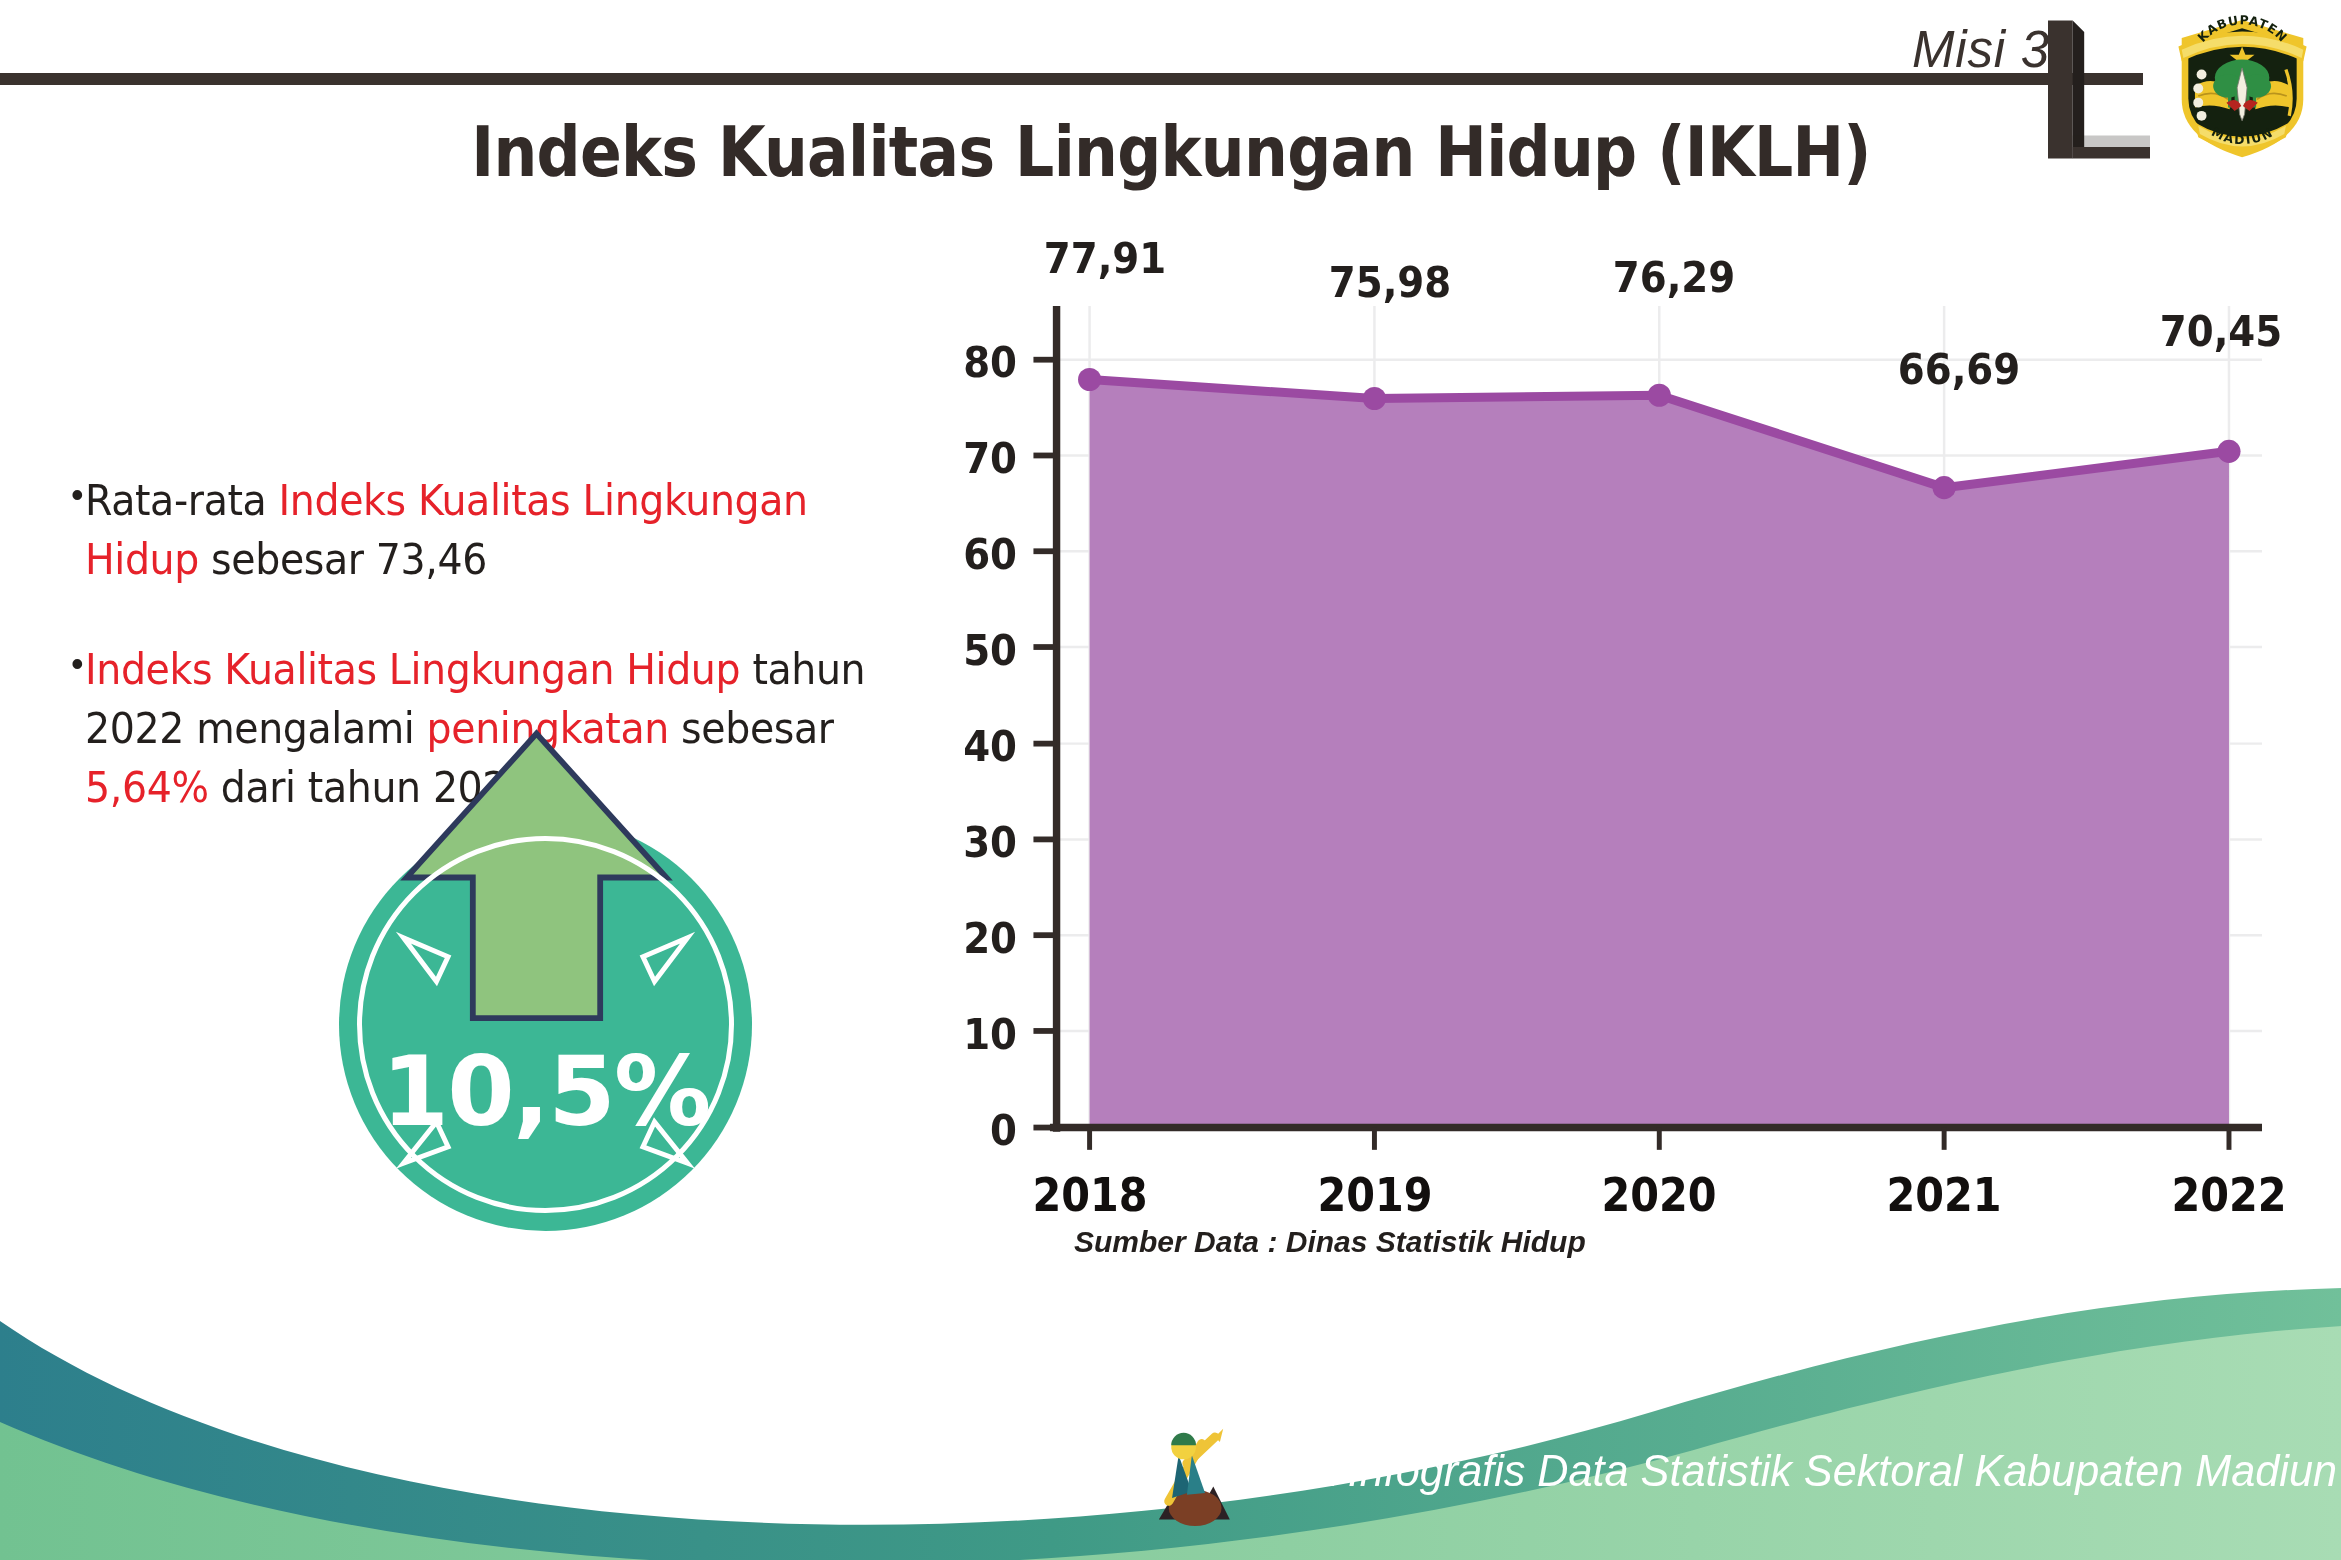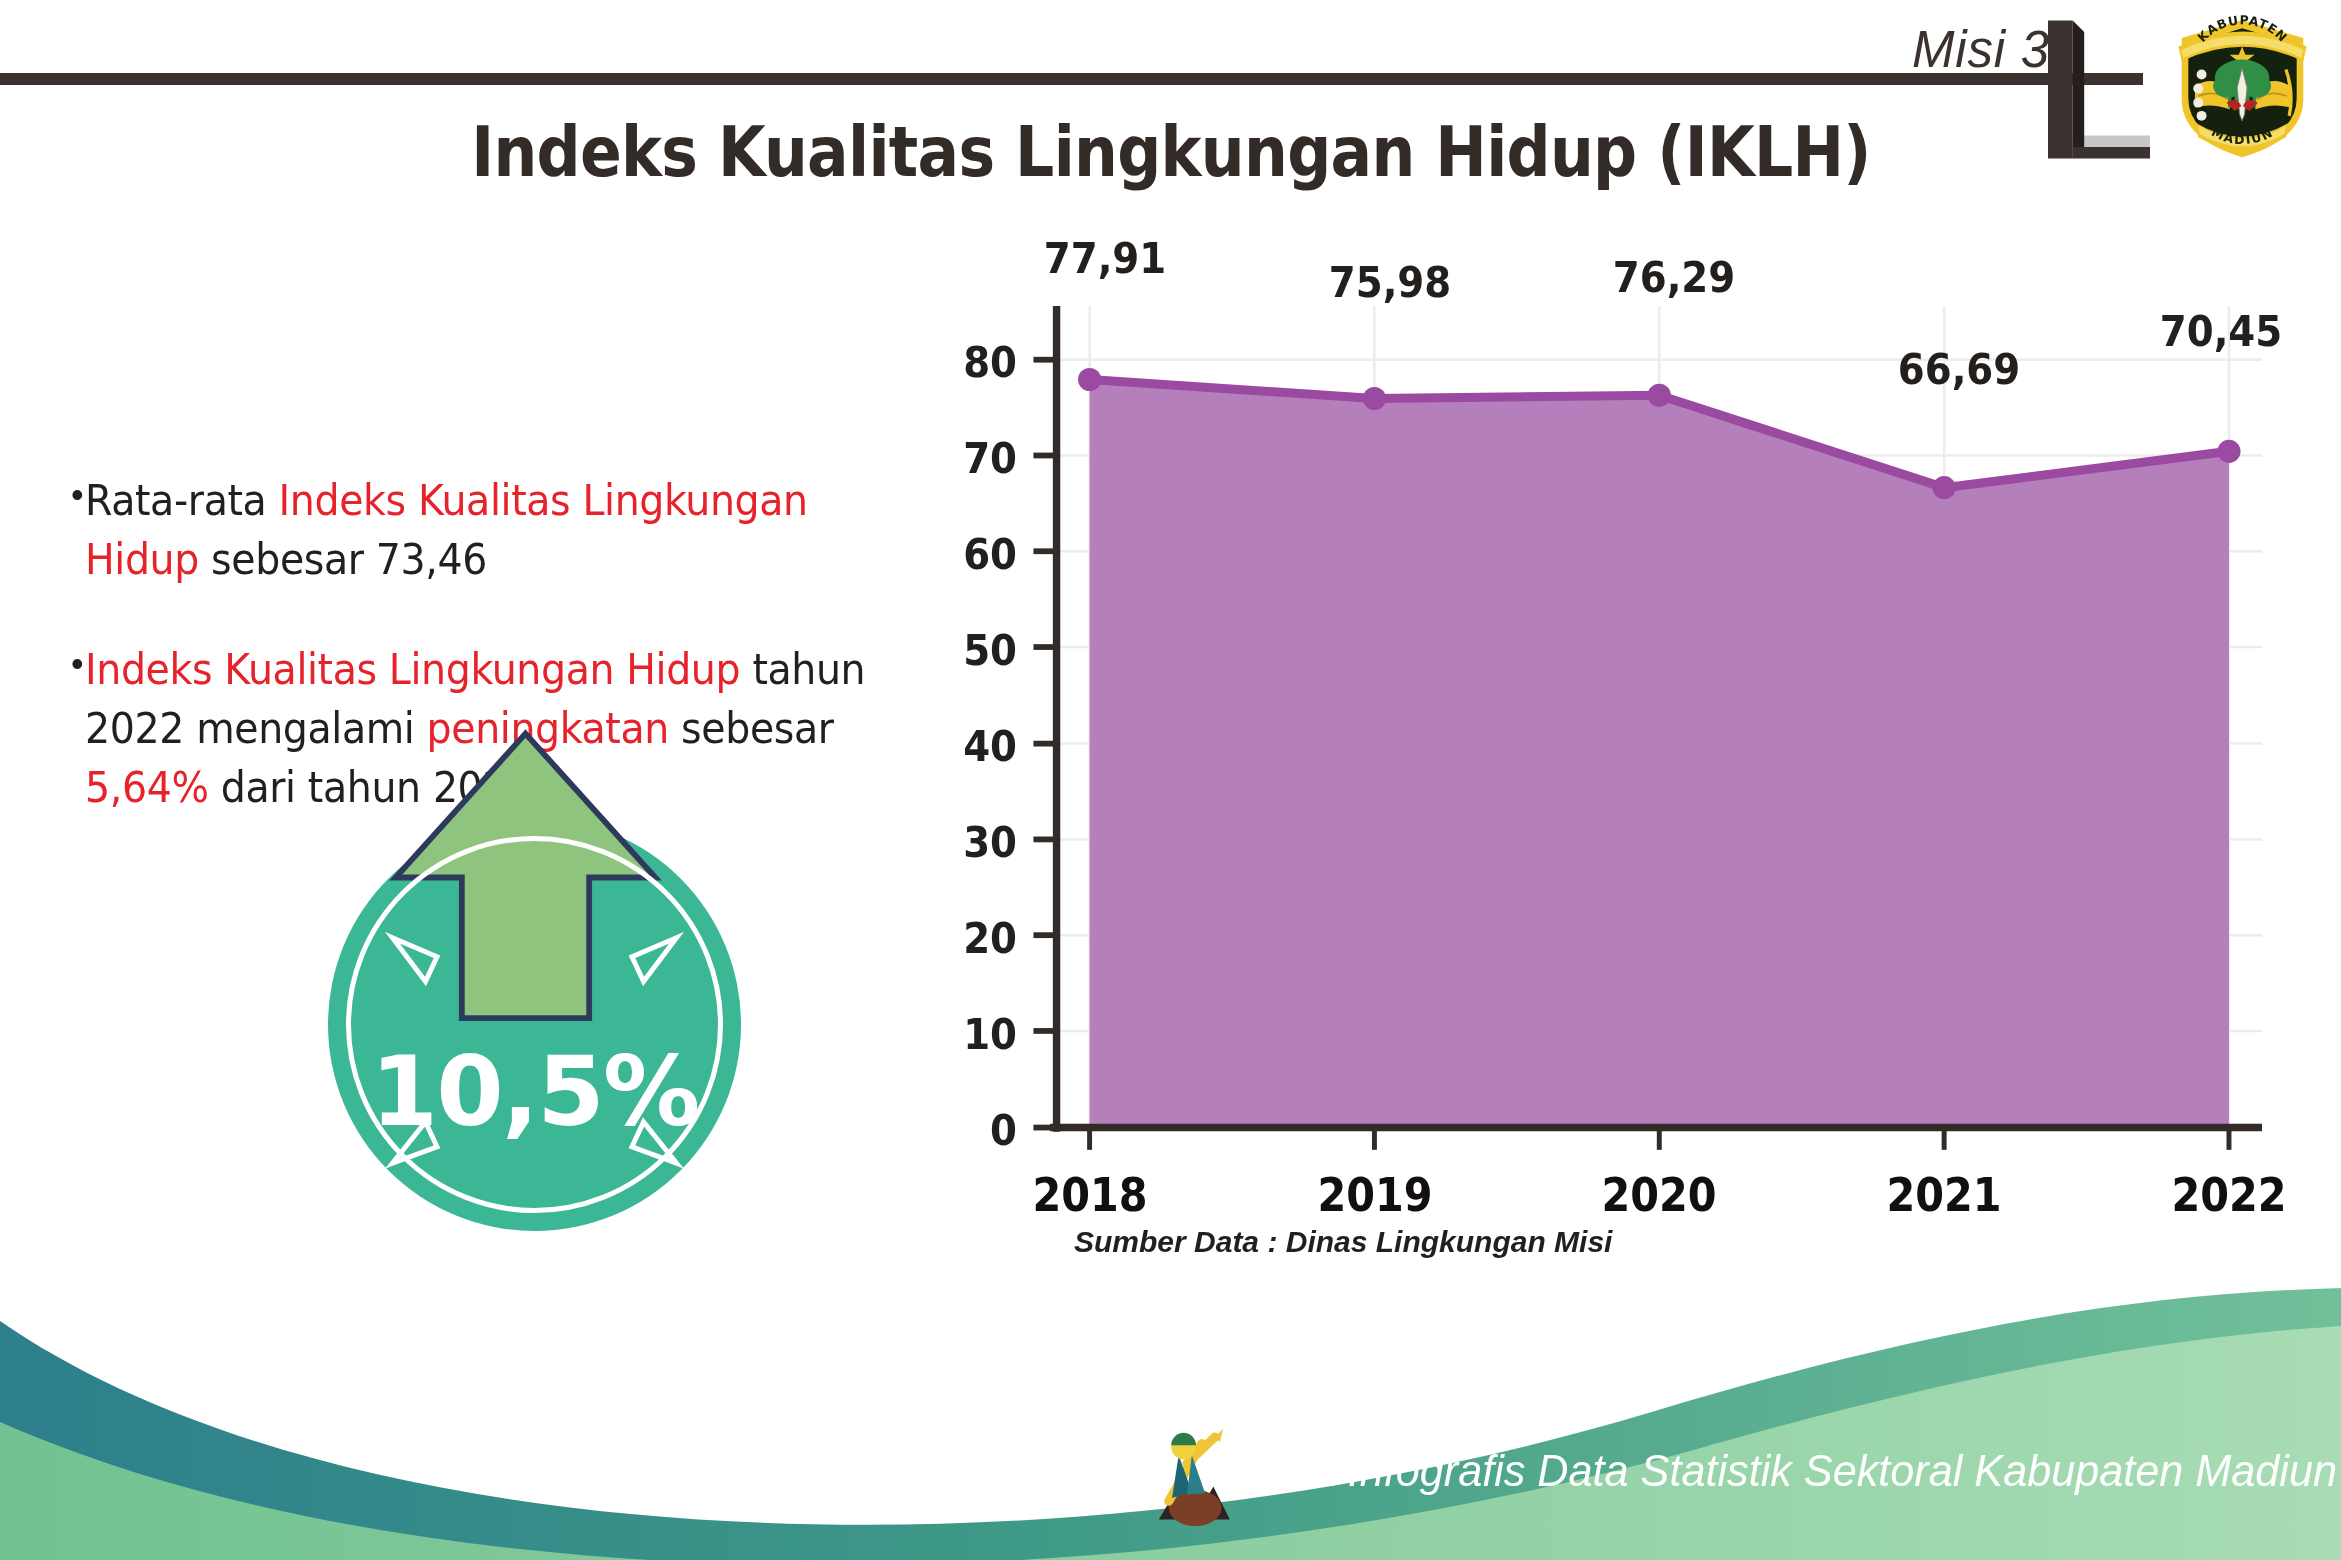--- a/index.html
+++ b/index.html
@@ -24,21 +24,21 @@
   
   #bullets{position:absolute;left:71px;top:471px;width:900px;}
   .bullet{display:flex;align-items:flex-start;margin-bottom:51px;}
   .bullet .dot{font-size:36px;line-height:48px;color:#231f1d;margin-right:1.7px;}
   .bullet .btext{font-size:42px;line-height:59px;color:#231f1d;
                  font-family:"DejaVu Sans",sans-serif;transform:scaleX(0.94);
                  transform-origin:left top;letter-spacing:-0.4px;}
   .red{color:#e6222a;}
 
   
-  #badge{position:absolute;left:328px;top:818px;width:413px;height:413px;}
+  #badge{position:absolute;left:339px;top:818px;width:413px;height:413px;}
   #badge-circle{position:absolute;left:0;top:0;width:413px;height:413px;border-radius:50%;
                 background:#3cb795;}
   #badge-ring{position:absolute;left:18px;top:18px;width:377px;height:377px;border-radius:50%;
               border:5px solid #ffffff;box-sizing:border-box;}
   #badge-arrow{position:absolute;left:61px;top:-91px;width:273px;height:306px;}
   #badge-value{position:absolute;left:0;top:225px;width:413px;text-align:center;
                font-size:97px;font-weight:bold;color:#ffffff;line-height:97px;
                font-family:"DejaVu Sans",sans-serif;letter-spacing:-1.7px;}
   .tick-mark{position:absolute;}
 
@@ -234,21 +234,21 @@
   <div class="xlab" style="left:875px;top:894px;">2021</div>
   <div class="xlab" style="left:1160px;top:894px;">2022</div>
 
   <div class="dlab" style="left:40px;top:-40px;">77,91</div>
   <div class="dlab" style="left:325px;top:-16.5px;">75,98</div>
   <div class="dlab" style="left:609px;top:-21.5px;">76,29</div>
   <div class="dlab" style="left:894px;top:71px;">66,69</div>
   <div class="dlab" style="left:1156px;top:33px;">70,45</div>
 </div>
 
-<div id="chart-source">Sumber Data : Dinas Lingkungan Misi</div>
+<div id="chart-source">Sumber Data : Dinas Statistik Hidup</div>
 
 <div id="footer">
   <svg id="footer-svg" width="2342" height="273" viewBox="0 0 2836 330" preserveAspectRatio="none">
     <defs>
       <linearGradient id="gTeal" x1="0" y1="0" x2="1" y2="0">
         <stop offset="0%" stop-color="#2d7f8c"></stop>
         <stop offset="45%" stop-color="#3f9a86"></stop>
         <stop offset="100%" stop-color="#71c09a"></stop>
       </linearGradient>
       <linearGradient id="gGreen" x1="0" y1="0" x2="1" y2="0">

